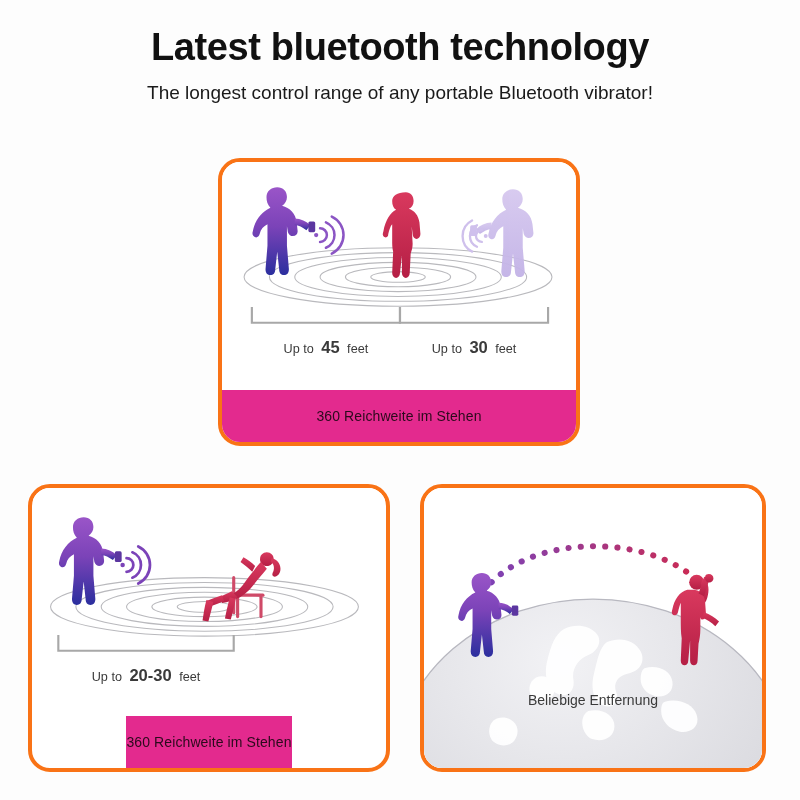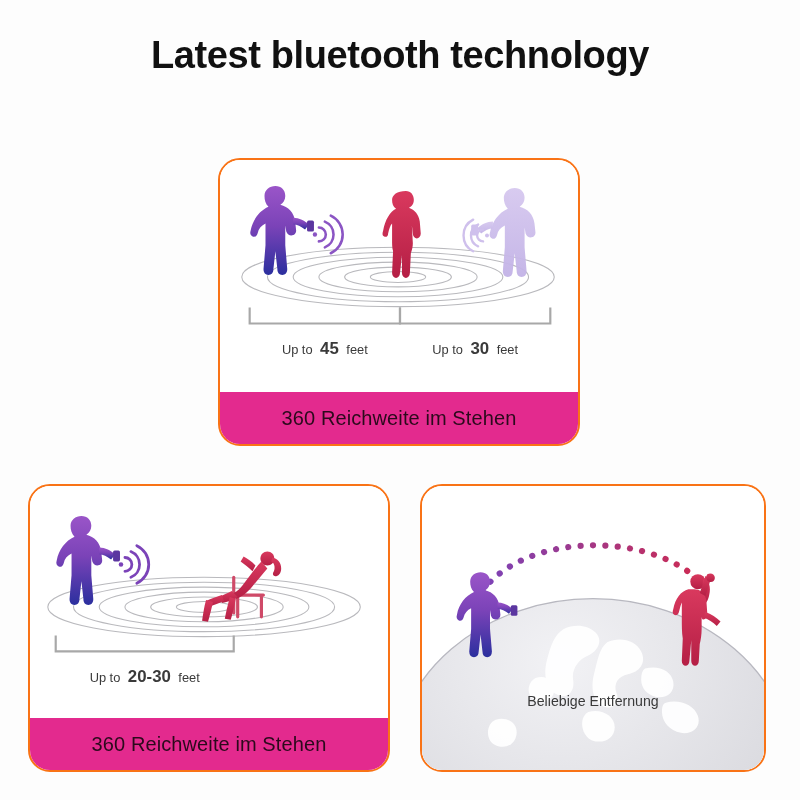--- a/index.html
+++ b/index.html
@@ -18,61 +18,62 @@
 
   
   .header {
     position: absolute;
     left: 0;
     top: 0;
     width: 800px;
     text-align: center;
   }
   .title {
-    margin: 8px;
+    margin: 0;
     padding-top: 26px;
     font-size: 38px;
     font-weight: bold;
     letter-spacing: -0.4px;
     color: #111111;
     font-family: "Liberation Sans", sans-serif;
   }
   .subtitle {
     margin: 0;
     padding-top: 13px;
     font-size: 19px;
     font-weight: 400;
     color: #1a1a1a;
     font-family: "Liberation Sans", sans-serif;
   }
 
   
   .panel {
     position: absolute;
     box-sizing: border-box;
-    border: 2px solid #f97316;
+    border: 4px solid #f97316;
     border-radius: 22px;
     background: #ffffff;
     overflow: hidden;
     display: flex;
     flex-direction: column;
   }
   .panel-top {
     position: absolute;
     left: 218px;
     top: 158px;
     width: 362px;
     height: 288px;
   }
   .panel-bl {
     position: absolute;
     left: 28px;
     top: 484px;
     width: 362px;
     height: 288px;
+    align-items: center;
   }
   .panel-br {
     position: absolute;
     left: 420px;
     top: 484px;
     width: 346px;
     height: 288px;
   }
 
   .panel-art {
@@ -84,33 +85,34 @@
   .panel-art svg { display: block; width: 100%; height: 100%; }
 
   .panel-caption {
     flex: 0 0 auto;
     height: 52px;
     background: #e32a8e;
     display: flex;
     align-items: center;
     justify-content: center;
     color: #2b0a1c;
-    font-size: 20px;
+    font-size: 14px;
     font-weight: 400;
     font-family: "Liberation Sans", sans-serif;
     letter-spacing: 0.1px;
   }
 
   
 </style>
 </head>
 <body>
 
 <div class="header">
   <h1 class="title">Latest bluetooth technology</h1>
+  <p class="subtitle">The longest control range of any portable Bluetooth vibrator!</p>
 </div>
 
 <div class="panel panel-top">
   <div class="panel-art">
     <svg viewBox="0 0 362 234" preserveAspectRatio="xMidYMid meet">
       <defs>
         <linearGradient id="maleGrad1" x1="0" y1="0" x2="0" y2="1">
           <stop offset="0%" stop-color="#9a55c8"></stop>
           <stop offset="45%" stop-color="#7b43b8"></stop>
           <stop offset="100%" stop-color="#2b2f9e"></stop>

